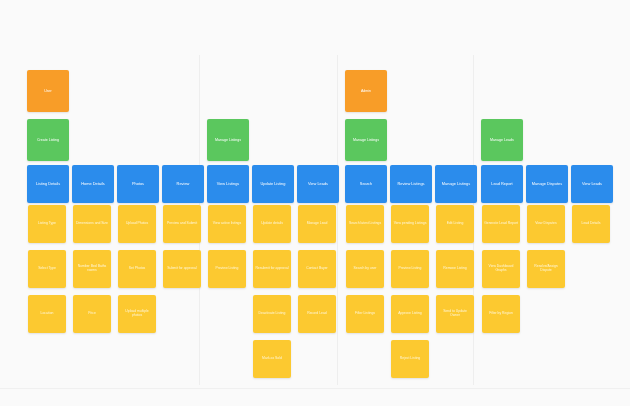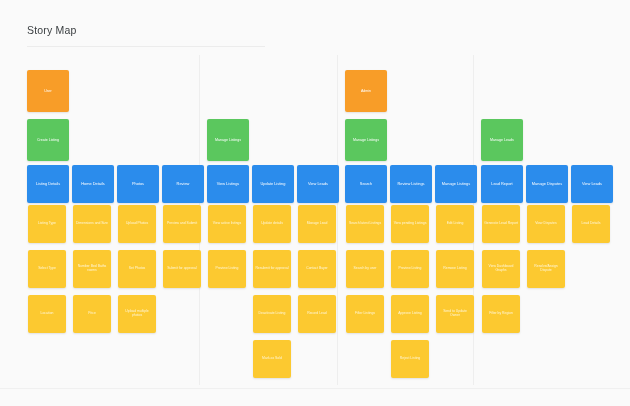--- a/index.html
+++ b/index.html
@@ -102,24 +102,20 @@
     background: #fcc930;
     font-size: 3.4px;
     color: #fff6d8;
   }
 </style>
 </head>
 <body>
 
 <div class="page">
 
-  <div class="header">
-    <div class="page-title">Story Map</div>
-    <div class="header-rule"></div>
-  </div>
 
   <div class="board" id="board">
       <div class="divider" style="left: 199px;"></div>
       <div class="divider" style="left: 337px;"></div>
       <div class="divider" style="left: 473px;"></div>
       <div class="card persona" style="left: 27px; top: 23px;">User</div>
       <div class="card activity" style="left: 27px; top: 72px;">Create Listing</div>
       <div class="card task" style="left: 27px; top: 118px;">Listing Details</div>
       <div class="card story" style="left: 28px; top: 158px;">Listing Type</div>
       <div class="card story" style="left: 28px; top: 203px;">Select Type</div>

